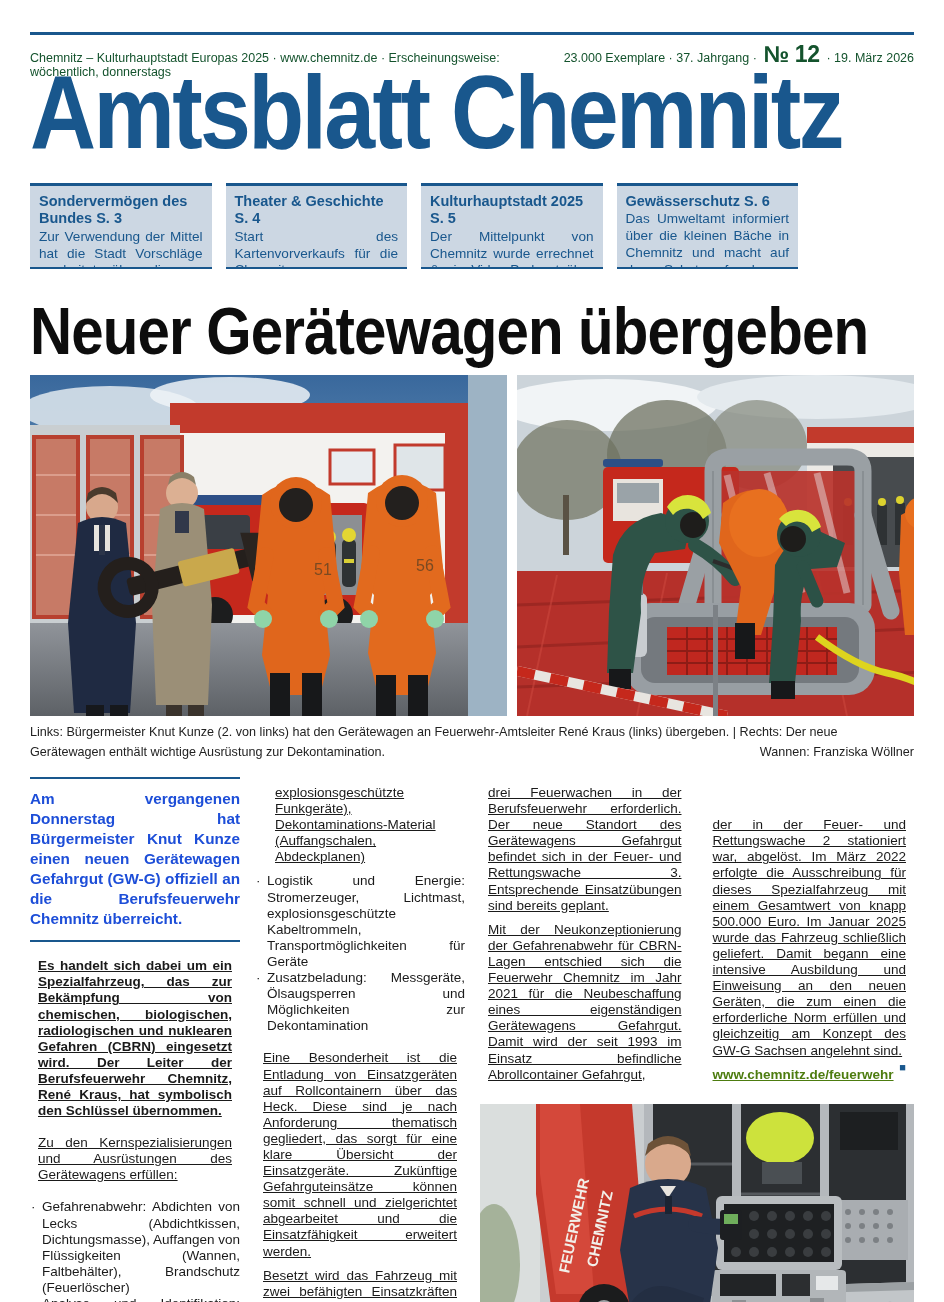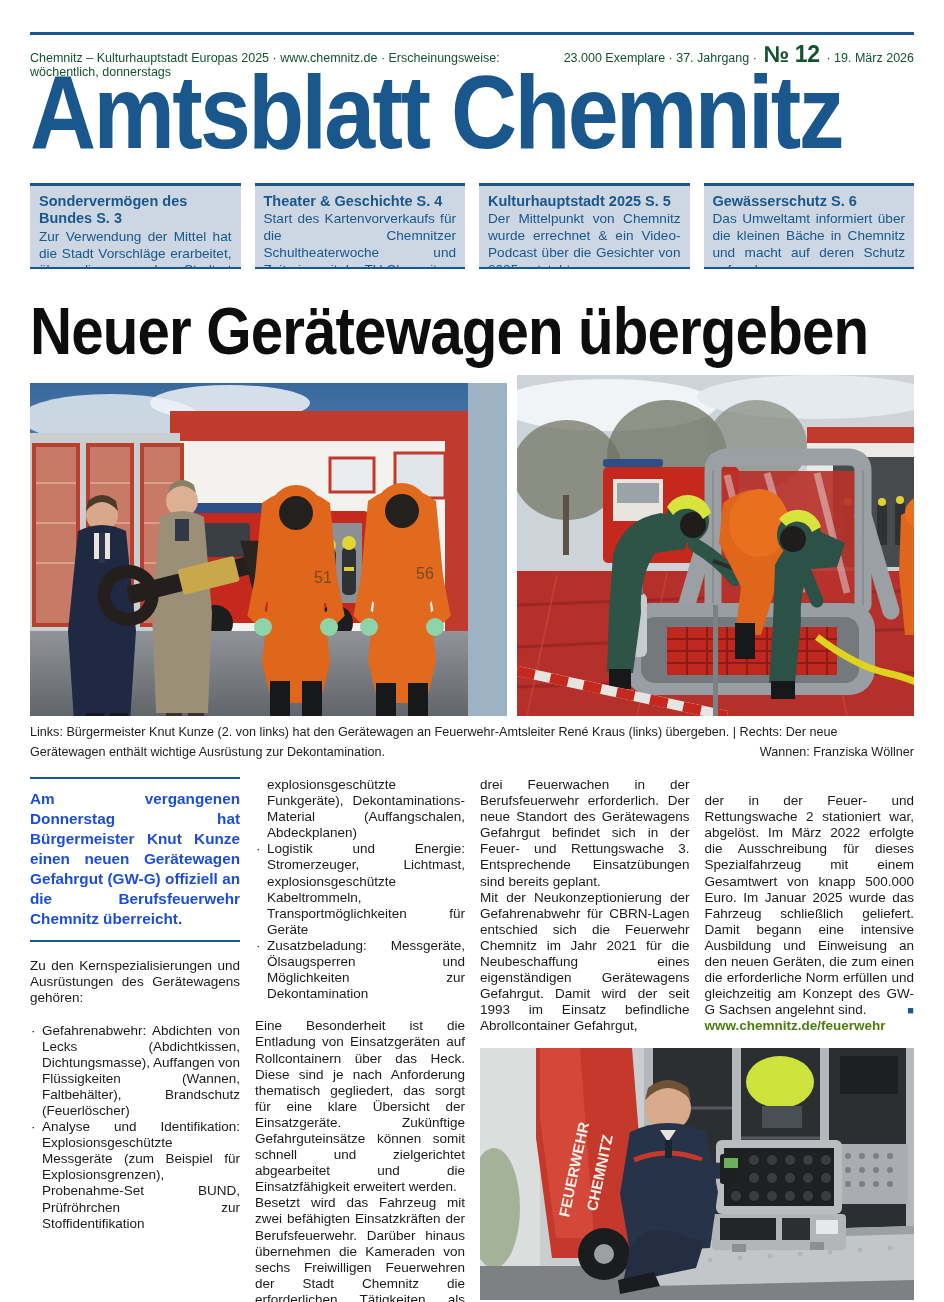--- a/index.html
+++ b/index.html
@@ -9,48 +9,48 @@
   .toprule{position:absolute;top:32px;left:30px;width:884px;height:3px;background:#19578d;}
   .topbar{position:absolute;top:41px;left:30px;width:884px;display:flex;justify-content:space-between;
           align-items:baseline;color:#14532d;font-size:12.5px;font-weight:500;}
   .topbar .right{display:flex;align-items:baseline;gap:7px;white-space:nowrap;}
   .issue-no{font-size:23px;font-weight:bold;letter-spacing:-0.5px;}
   
   .masthead{position:absolute;top:58px;left:30px;white-space:nowrap;}
   .masthead h1{margin:0;font-size:104px;line-height:1.05;font-weight:bold;color:#19578d;
                letter-spacing:-3px;display:inline-block;transform:scaleX(0.88);transform-origin:left center;}
   
-  .teasers{position:absolute;top:183px;left:30px;width:884px;display:flex;gap:14px;}
+  .teasers{position:absolute;top:183px;left:30px;width:768px;display:flex;gap:14px;}
   .teaser{flex:1;box-sizing:border-box;height:86px;background:#ccd7e3;border-top:3px solid #19578d;
           border-bottom:2px solid #19578d;padding:7px 9px 0 9px;color:#19578d;overflow:hidden;}
   .teaser h3{margin:0 0 1px 0;font-size:14.5px;line-height:1.2;}
   .teaser p{margin:0;font-size:13.6px;line-height:1.24;text-align:justify;hyphens:auto;}
   
   .headline{position:absolute;top:297px;left:30px;white-space:nowrap;}
   .headline h2{margin:0;font-size:67px;line-height:1;font-weight:bold;color:#0d0d0d;
                letter-spacing:-1px;display:inline-block;transform:scaleX(0.87);transform-origin:left center;}
   
   .photorow{position:absolute;top:375px;left:30px;width:884px;height:341px;display:flex;gap:10px;}
   .photo{overflow:hidden;background:#9db3c4;}
   .photo svg{display:block;}
-  .photorow .left{width:525px;margin-top:8px;}
+  .photorow .left{width:525px;}
   .photorow .right{width:436px;}
   
   .photo-caption{position:absolute;top:723px;left:30px;width:884px;font-size:12.6px;line-height:1.55;color:#222;}
   .photo-caption .credit{position:absolute;right:0;bottom:0;}
   
   .article{position:absolute;top:777px;left:30px;width:884px;display:flex;gap:15px;
            font-size:13.5px;line-height:16.1px;text-align:justify;hyphens:auto;}
   .col{width:210px;flex:0 0 auto;}
   .right-wrap{width:434px;flex:0 0 auto;display:flex;flex-direction:column;}
   .right-wrap .cols{display:flex;gap:15px;align-items:flex-end;}
   .right-wrap .cols .c{flex:1;}
   .lead{border-top:2px solid #19578d;border-bottom:2px solid #19578d;padding:10px 0 11px 0;
         color:#1d4ed8;font-weight:bold;font-size:15.3px;line-height:1.31;}
-  .p{margin:0;}
+  .p{margin:8px;text-decoration:underline;}
   .sp{margin-top:16px;}
   .bold{font-weight:bold;}
   ul.bullets{list-style:none;margin:16px 0 0 0;padding:0;}
   ul.bullets.tight{margin-top:0;}
   ul.bullets li{position:relative;padding-left:12px;}
   ul.bullets li .bm{position:absolute;left:1px;top:0;}
   .hang{padding-left:12px;}
   .endmark{float:right;color:#19578d;font-size:11px;line-height:16.1px;}
   .weblink{font-weight:bold;color:#4d7c0f;margin-top:0;}
   .bottom-photo{margin-top:13px;width:434px;height:252px;overflow:hidden;background:#b9bdb9;}
@@ -341,21 +341,22 @@
 
   <div class="photo-caption">
     <span>Links: Bürgermeister Knut Kunze (2. von links) hat den Gerätewagen an Feuerwehr-Amtsleiter René Kraus (links) übergeben. | Rechts: Der neue Gerätewagen enthält wichtige Ausrüstung zur Dekontamination.</span>
     <span class="credit">Wannen: Franziska Wöllner</span>
   </div>
 
   <div class="article">
 
     <div class="col">
       <div class="lead">Am vergangenen Donnerstag hat Bürgermeister Knut Kunze einen neuen Gerätewagen Gefahrgut (GW-G) offiziell an die Berufsfeuerwehr Chemnitz überreicht.</div>
-      <p class="p sp">Zu den Kernspezialisierungen und Ausrüstungen des Gerätewagens gehören:</p>
+      <p class="p sp bold">Es handelt sich dabei um ein Spezialfahrzeug, das zur Bekämpfung von chemischen, biologischen, radiologischen und nuklearen Gefahren (CBRN) eingesetzt wird. Der Leiter der Berufsfeuerwehr Chemnitz, René Kraus, hat symbolisch den Schlüssel übernommen.</p>
+      <p class="p sp">Zu den Kernspezialisierungen und Ausrüstungen des Gerätewagens erfüllen:</p>
       <ul class="bullets">
         <li><span class="bm">·</span><span>Gefahrenabwehr: Abdichten von Lecks (Abdichtkissen, Dichtungsmasse), Auffangen von Flüssigkeiten (Wannen, Faltbehälter), Brandschutz (Feuerlöscher)</span></li>
         <li><span class="bm">·</span><span>Analyse und Identifikation: Explosionsgeschützte Messgeräte (zum Beispiel für Explosionsgrenzen), Probenahme-Set BUND, Prüfröhrchen zur Stoffidentifikation</span></li>
 
       </ul>
     </div>
 
     <div class="col">
       <p class="p hang">explosionsgeschützte Funkgeräte), Dekontaminations-Material (Auffangschalen, Abdeckplanen)</p>
       <ul class="bullets tight">

